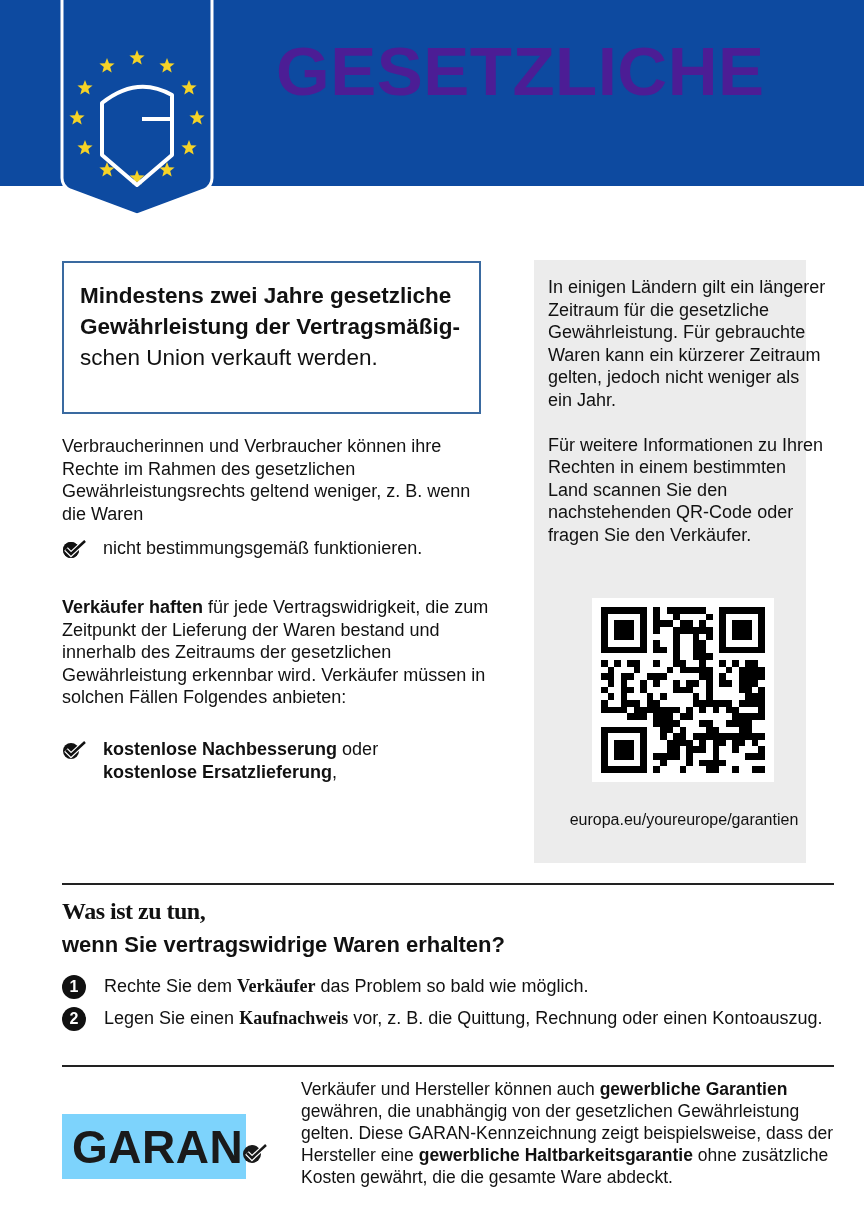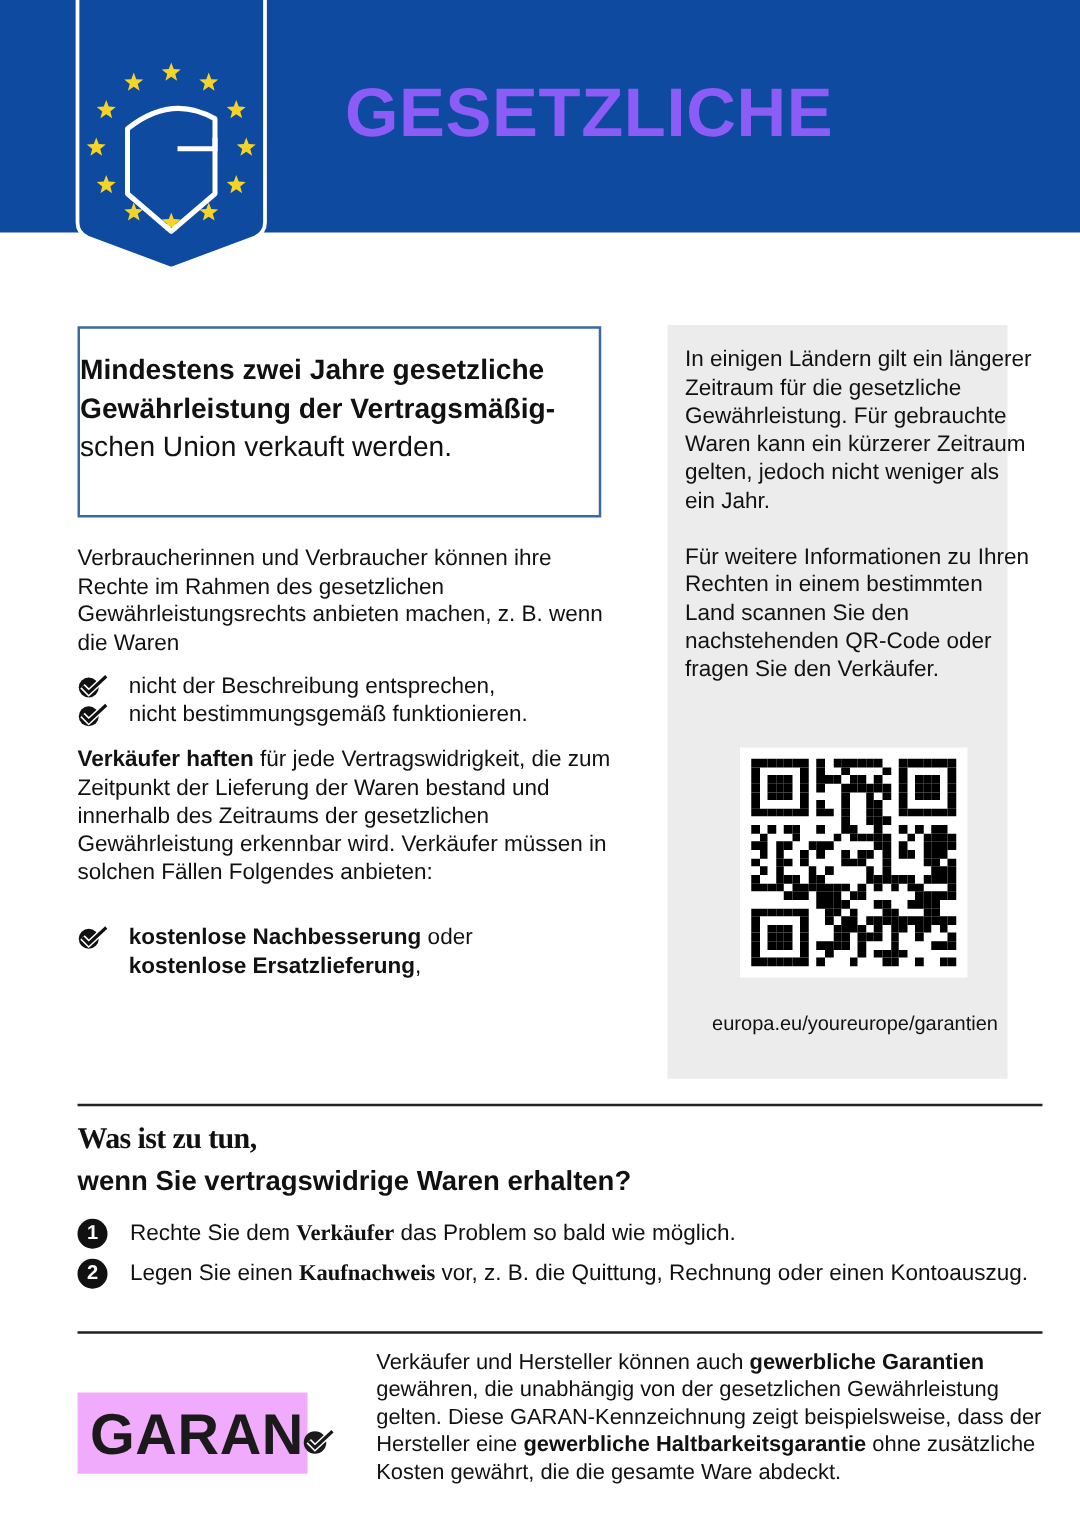--- a/index.html
+++ b/index.html
@@ -1,24 +1,24 @@
 <!DOCTYPE html>
 <html><head>
 <meta charset="utf-8">
 <style>
   * { box-sizing: border-box; margin: 0; padding: 0; }
   html, body { width: 864px; height: 1232px; background: #ffffff; overflow: hidden; }
   body { position: relative; font-family: "Liberation Sans", "DejaVu Sans", sans-serif; color: #111111; }
 
   .header-band { position: absolute; left: 0; top: 0; width: 864px; height: 186px; background: #0d4aa0; }
   .shield { position: absolute; left: 60px; top: 0; width: 154px; height: 216px; }
-  .title { position: absolute; left: 276px; top: 58px; color: #8b5cf6; font-weight: bold; font-size: 55px; line-height: 64px; letter-spacing: 0.5px; }
+  .title { position: absolute; left: 276px; top: 40px; color: #4c1d95; font-weight: bold; font-size: 69px; line-height: 64px; letter-spacing: 0.5px; }
   .title div { white-space: nowrap; }
 
-  .intro-box { position: absolute; left: 62px; top: 261px; width: 419px; height: 153px; border: 2px solid #3a6aa0; padding: 17px 6px 0 0; font-size: 22.5px; line-height: 31px; }
+  .intro-box { position: absolute; left: 62px; top: 261px; width: 419px; height: 153px; border: 2px solid #3a6aa0; padding: 17px 6px 0 16px; font-size: 22.5px; line-height: 31px; }
   .intro-box b { font-weight: bold; }
 
   .para { position: absolute; left: 62px; font-size: 18px; line-height: 22.5px; }
   .para b { font-weight: bold; }
   .p1 { top: 435px; width: 430px; }
   .p2 { top: 596px; width: 430px; }
 
   .checklist { position: absolute; left: 62px; font-size: 18px; line-height: 22.5px; }
   .checklist .item { position: relative; padding-left: 41px; width: 430px; }
   .checklist .check { position: absolute; left: 0; top: 2px; width: 26px; height: 20px; }
@@ -39,21 +39,21 @@
   .rule1 { top: 883px; }
   .rule2 { top: 1065px; }
 
   .h2 { position: absolute; left: 62px; top: 891px; font-size: 24px; font-weight: bold; line-height: 40px; letter-spacing: -0.5px; font-family: Liberation Serif, serif; }
   .h3 { position: absolute; left: 62px; top: 930px; font-size: 22px; font-weight: bold; line-height: 30px; }
   .steps { position: absolute; left: 62px; top: 975px; width: 772px; font-size: 18px; line-height: 22px; }
   .step { position: relative; padding-left: 42px; margin-bottom: 10px; }
   .step .num { position: absolute; left: 0; top: 0; width: 24px; height: 24px; border-radius: 50%; background: #111111; color: #ffffff; font-weight: bold; font-size: 16px; line-height: 24px; text-align: center; }
   .step b { font-weight: bold; font-family: Liberation Serif, serif; }
 
-  .garan-box { position: absolute; left: 62px; top: 1114px; width: 184px; height: 65px; background: #f0abfc; }
+  .garan-box { position: absolute; left: 62px; top: 1114px; width: 184px; height: 65px; background: #7dd3fc; }
   .garan-text { position: absolute; left: 10px; top: 6px; font-size: 46px; font-weight: bold; color: #1a1a1a; letter-spacing: 0.5px; line-height: 54px; }
   .garan-check { position: absolute; left: 180px; top: 28px; width: 26px; height: 22px; }
 
   .garan-para { position: absolute; left: 301px; top: 1078px; width: 540px; font-size: 17.5px; line-height: 22px; }
   .garan-para b { font-weight: bold; }
 </style>
 </head>
 <body>
 
 <div class="header-band"></div>
@@ -81,30 +81,29 @@
 <div class="title">
   <div>GESETZLICHE</div>
 </div>
 
 <div class="intro-box">
   <div><b>Mindestens zwei Jahre gesetzliche</b></div>
   <div><b>Gewährleistung der Vertragsmäßig-</b></div>
   <div>schen Union verkauft werden.</div>
 </div>
 
-<div class="para p1">Verbraucherinnen und Verbraucher können ihre Rechte im Rahmen des gesetzlichen Gewährleistungsrechts anbieten machen, z. B. wenn die Waren</div>
+<div class="para p1">Verbraucherinnen und Verbraucher können ihre Rechte im Rahmen des gesetzlichen Gewährleistungsrechts geltend weniger, z. B. wenn die Waren</div>
 
 <div class="checklist cl1">
   <div class="item">
     <svg class="check" viewBox="0 0 26 20">
         <circle cx="9" cy="11" r="8" fill="#111"></circle>
         <path d="M4,10 L9,15 L23,2" fill="none" stroke="#fff" stroke-width="5"></path>
         <path d="M4,10 L9,15 L23,2" fill="none" stroke="#111" stroke-width="2.5"></path>
       </svg>
-    <span>nicht der Beschreibung entsprechen,</span>
   </div>
   <div class="item">
     <svg class="check" viewBox="0 0 26 20">
         <circle cx="9" cy="11" r="8" fill="#111"></circle>
         <path d="M4,10 L9,15 L23,2" fill="none" stroke="#fff" stroke-width="5"></path>
         <path d="M4,10 L9,15 L23,2" fill="none" stroke="#111" stroke-width="2.5"></path>
       </svg>
     <span>nicht bestimmungsgemäß funktionieren.</span>
   </div>
 </div>

